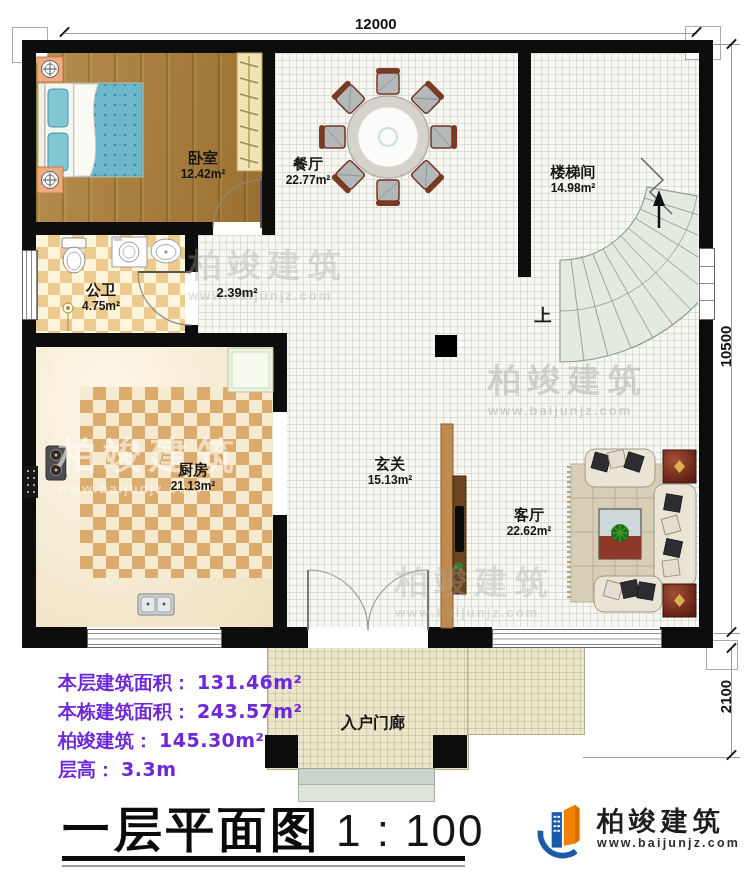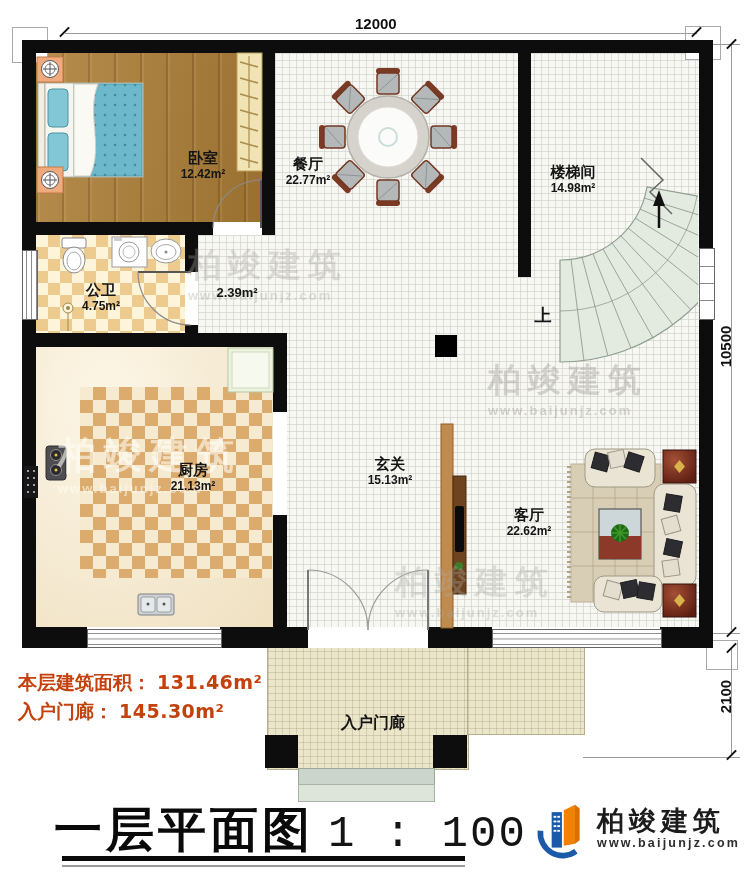--- a/index.html
+++ b/index.html
@@ -34,21 +34,21 @@
   .rlabel{position:absolute;transform:translate(-50%,-50%);text-align:center;
         color:#151515;line-height:1.2;white-space:nowrap;z-index:30;}
   .rname{font-size:15px;font-weight:700;}
   .rarea{font-size:12px;font-weight:700;}
   .wm{position:absolute;color:rgba(148,148,142,.38);font-weight:700;z-index:22;white-space:nowrap;}
   .wmurl{font-size:13px;letter-spacing:2px;}
   .dim{position:absolute;font-size:15px;font-weight:700;color:#111;z-index:30;}
   .dline{position:absolute;background:#9a9a9a;z-index:5;}
   .tick{position:absolute;width:13px;height:2px;background:#111;transform:rotate(-45deg);z-index:6;}
   .cbox{position:absolute;background:#fff;border:1px solid #aaa;z-index:4;}
-  .info-row{font-size:19px;color:#c2410c;font-weight:600;line-height:29px;}
+  .info-row{font-size:19px;color:#6d28d9;font-weight:600;line-height:29px;margin-left:40px;}
   .ival{font-weight:600;letter-spacing:.5px;margin-left:6px;font-family:"DejaVu Sans",sans-serif;}
   .ttl-main{font-size:48px;font-weight:900;letter-spacing:4px;color:#0a0a0a;}
   .ttl-scale{font-size:44px;font-weight:500;color:#141414;margin-left:14px;letter-spacing:2px;}
   .brand-name{font-size:27px;font-weight:900;color:#1c1c1c;letter-spacing:5px;line-height:30px;}
   .brand-url{font-size:12.5px;font-weight:700;color:#2e2e2e;letter-spacing:2.2px;}
 </style>
 </head>
 <body>
 
 <div class="abs" style="left:0;top:0;width:750px;height:879px;">
@@ -428,24 +428,26 @@
   <div class="tick" style="left:725px;top:754px;"></div>
   <div class="cbox" style="left:12px;top:27px;width:34px;height:34px;"></div>
   <div class="cbox" style="left:685px;top:26px;width:34px;height:32px;"></div>
   <div class="cbox" style="left:706px;top:640px;width:30px;height:28px;"></div>
   <div class="dim" style="left:355px;top:15px;text-align:right;">12000</div>
   <div class="dim" style="left:703px;top:338px;transform:rotate(-90deg);transform-origin:center;width:44px;text-align:center;">10500</div>
   <div class="dim" style="left:705px;top:688px;transform:rotate(-90deg);transform-origin:center;width:40px;text-align:center;">2100</div>
 
   <div class="abs" style="left:18px;top:668px;z-index:30;">
     <div class="info-row"><span>本层建筑面积：</span><span class="ival">131.46m²</span></div>
-    <div class="info-row"><span>入户门廊：</span><span class="ival">145.30m²</span></div>
-  </div>
-
-  <div class="abs" style="left:54px;top:798px;z-index:30;white-space:nowrap;font-family:Liberation Mono, monospace;">
+    <div class="info-row"><span>本栋建筑面积：</span><span class="ival">243.57m²</span></div>
+    <div class="info-row"><span>柏竣建筑：</span><span class="ival">145.30m²</span></div>
+    <div class="info-row"><span>层高：</span><span class="ival">3.3m</span></div>
+  </div>
+
+  <div class="abs" style="left:62px;top:798px;z-index:30;white-space:nowrap;">
     <span class="ttl-main">一层平面图</span><span class="ttl-scale">1 : 100</span>
   </div>
   <div class="abs" style="left:62px;top:856px;width:403px;height:5px;background:#0a0a0a;z-index:30;"></div>
   <div class="abs" style="left:62px;top:865px;width:403px;height:2px;background:#9a9a9a;z-index:30;"></div>
 
   <div class="abs" style="left:533px;top:796px;z-index:30;display:flex;align-items:center;gap:8px;">
     <svg width="56" height="64" viewBox="0 0 60 66">
       <path d="M8,36 A24,24 0 0 0 46,58" stroke="#1b5aa8" stroke-width="6" fill="none"></path>
       <rect x="20" y="16" width="11" height="38" fill="#1b5aa8"></rect>
       <g fill="#fff">

